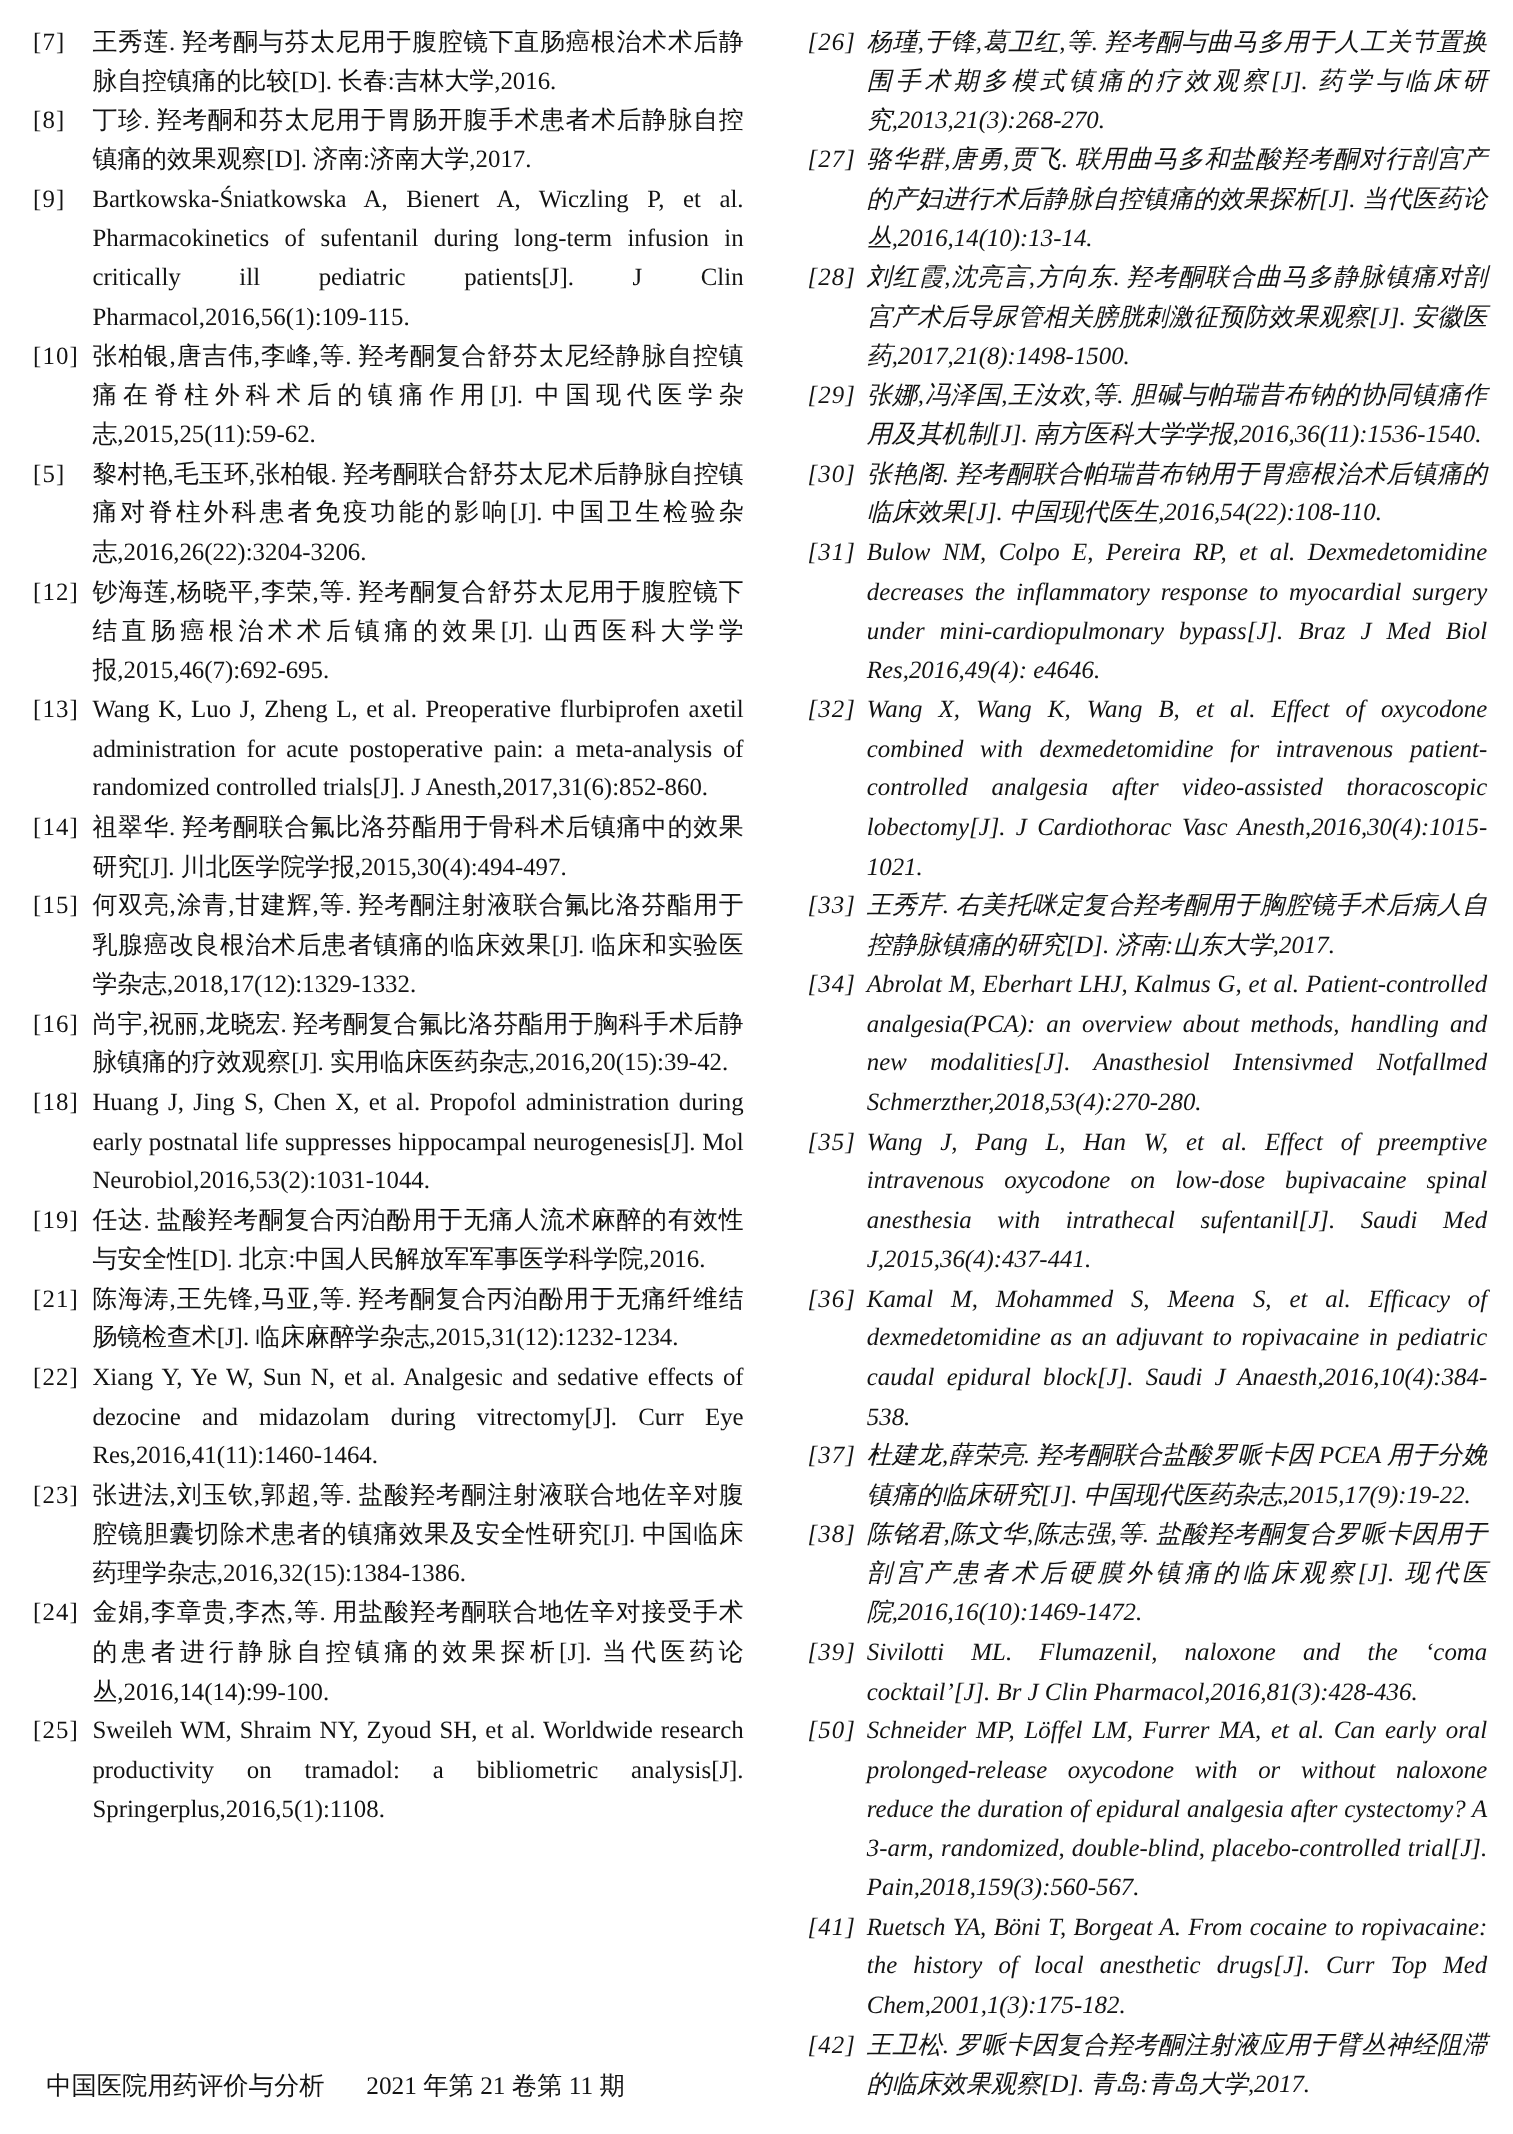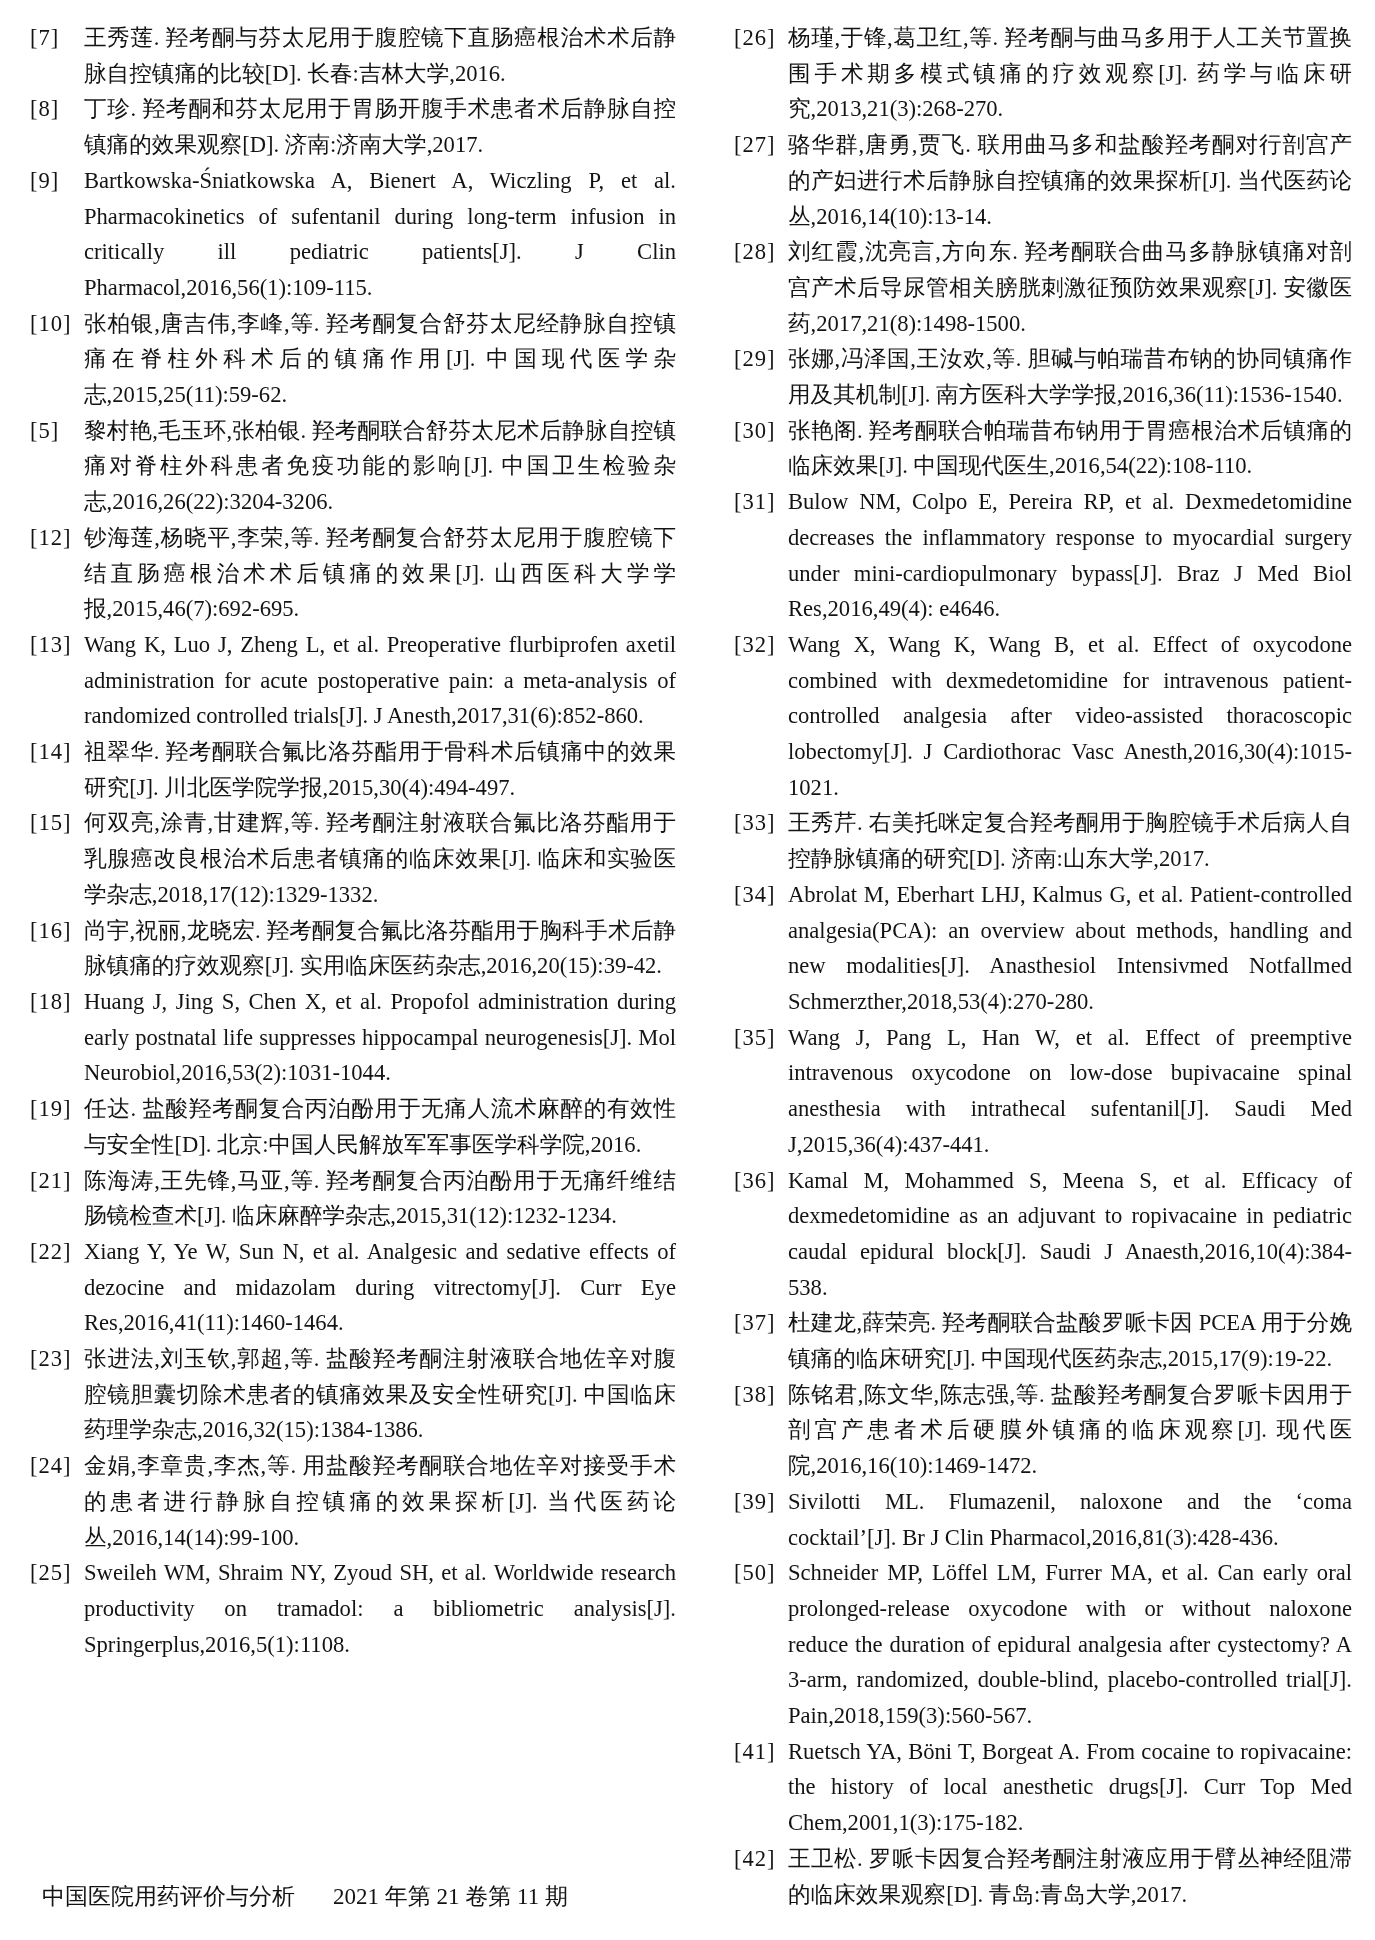--- a/index.html
+++ b/index.html
@@ -21,21 +21,21 @@
     left: 30px;
     width: 1322px;
     display: flex;
     gap: 58px;
   }
   .col {
     font-size: 22.6px;
     line-height: 35.7px;
   }
   .col-left  { width: 646px; }
-  .col-right { width: 618px; }
+  .col-right { width: 618px; font-style: italic; }
   .ref {
     display: flex;
     align-items: flex-start;
   }
   .ref-num {
     flex: 0 0 54px;
     letter-spacing: 1px;
     white-space: nowrap;
   }
   .ref-text {

